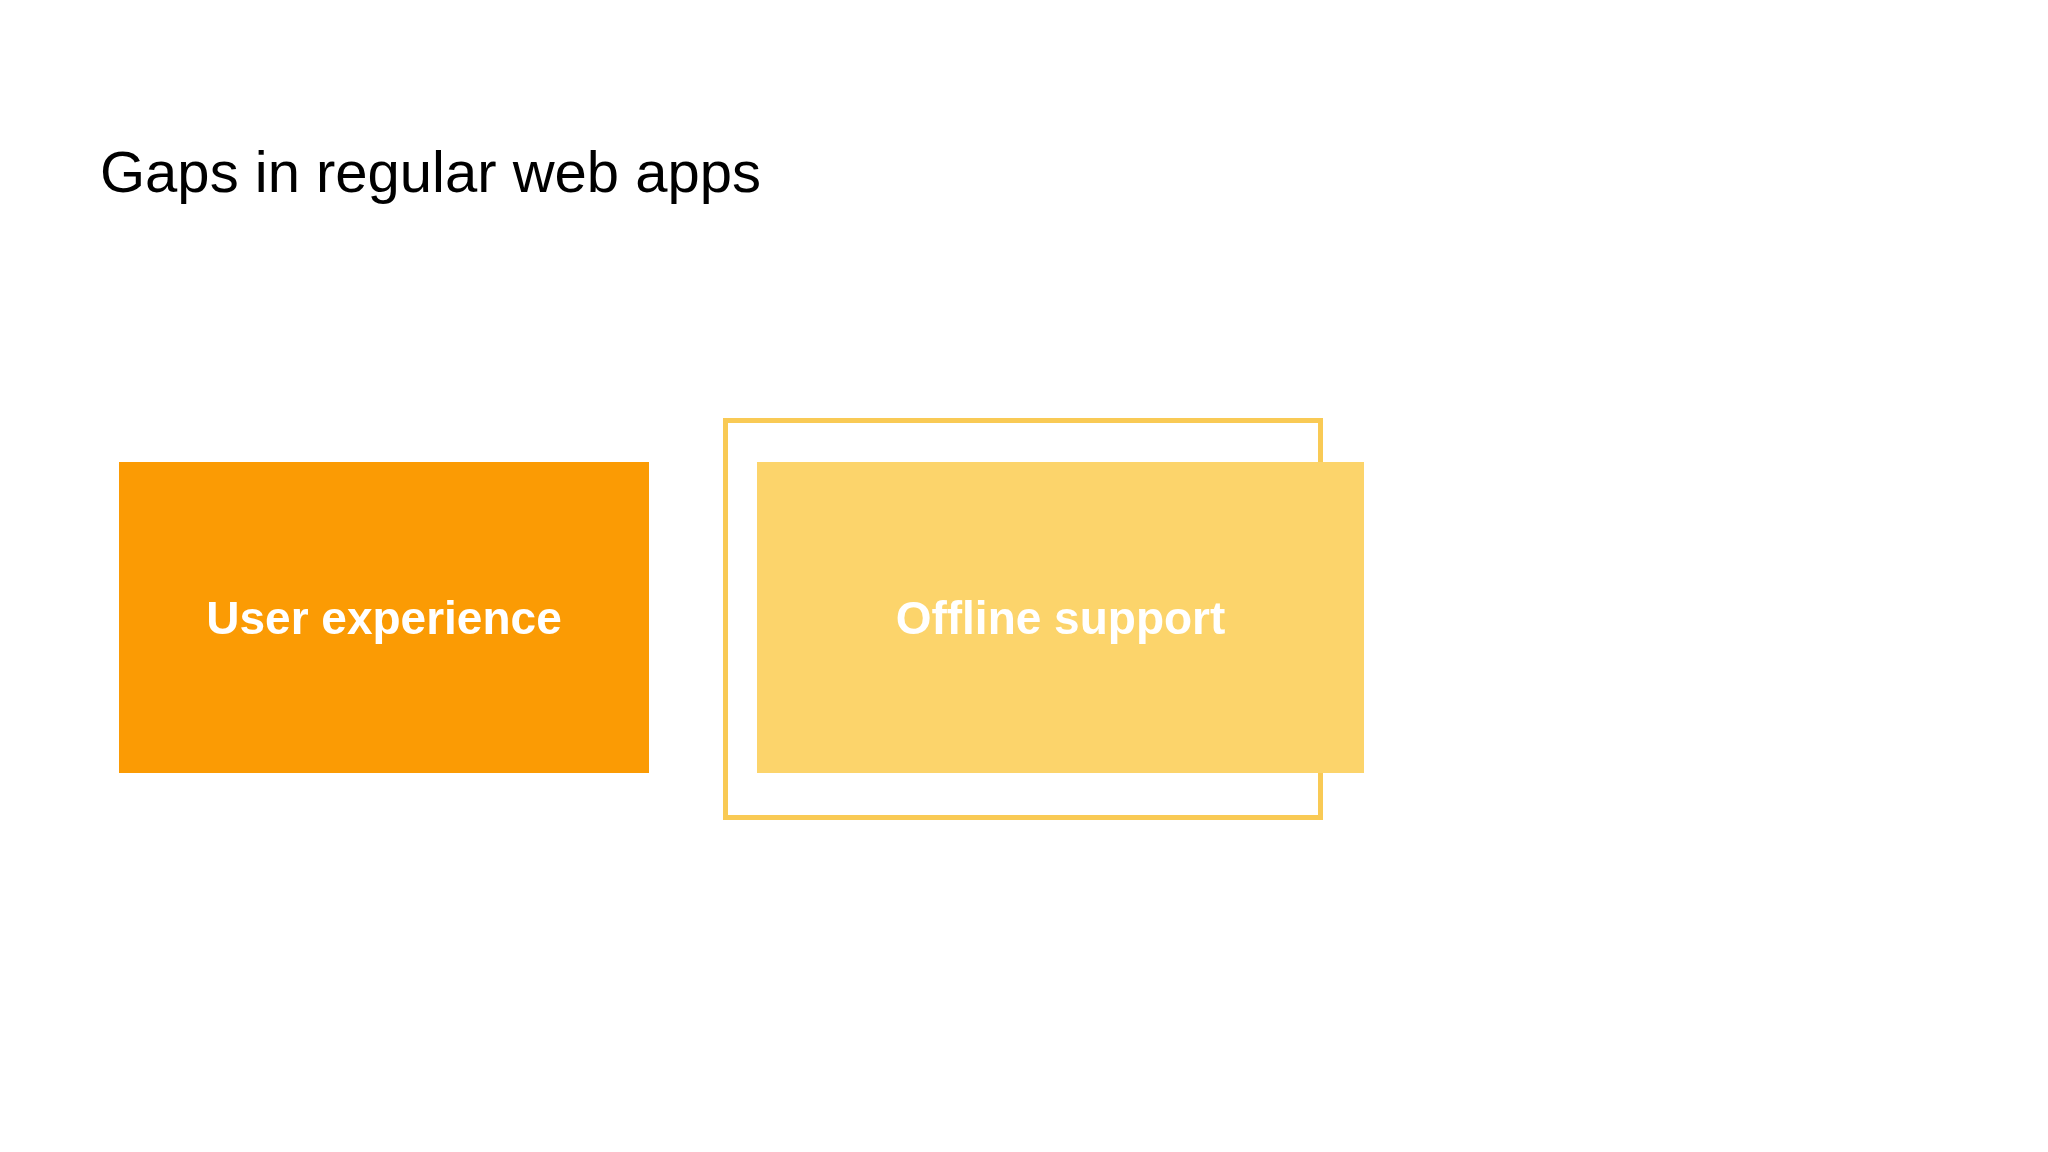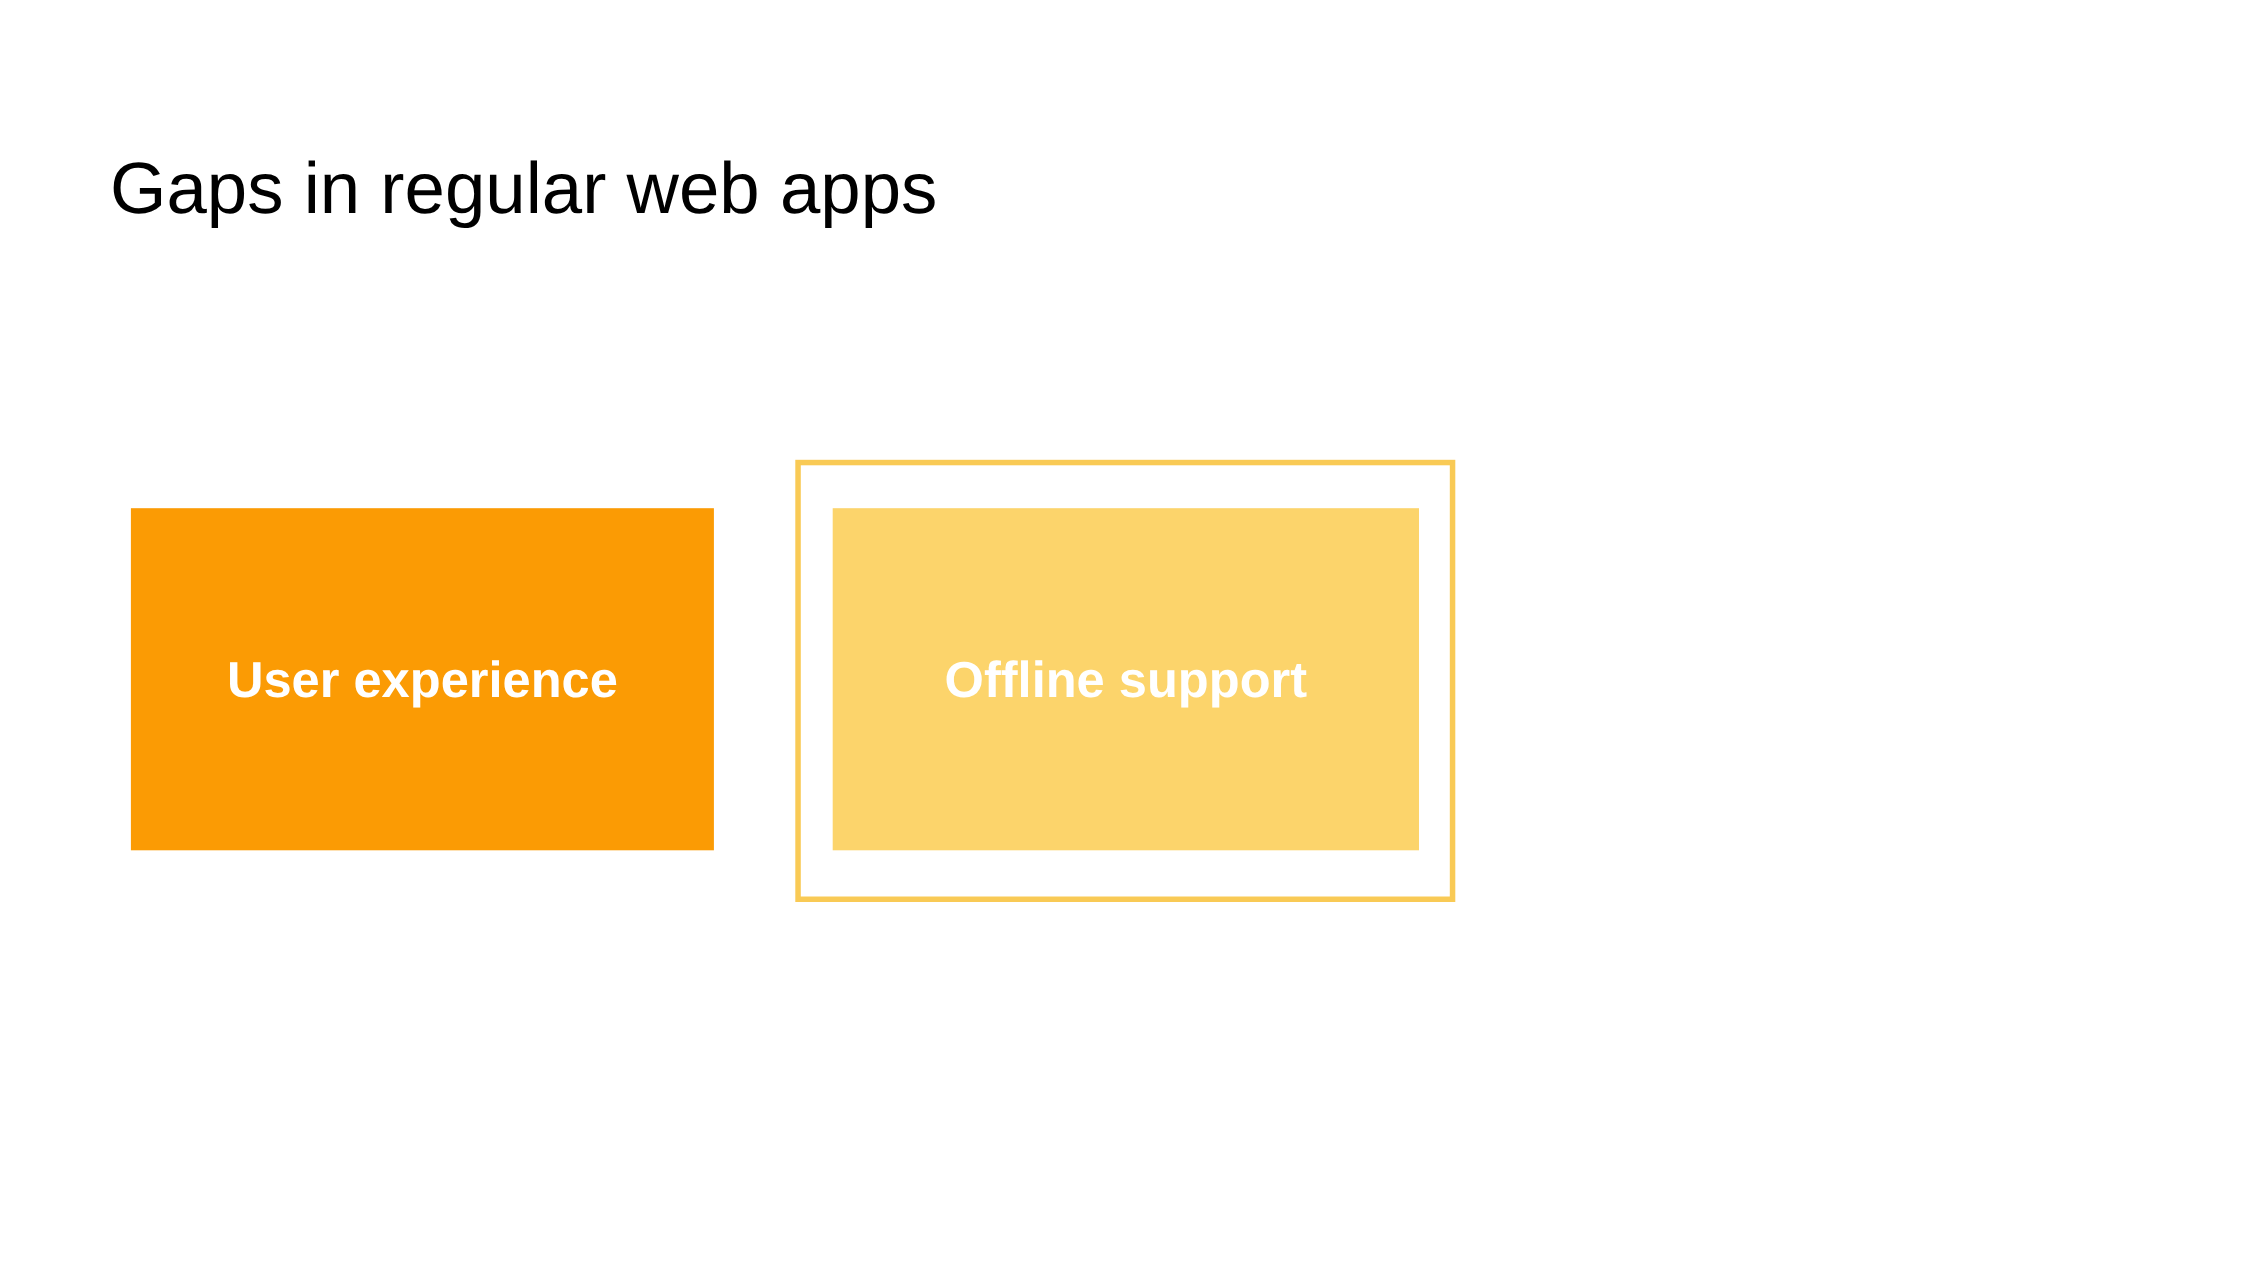--- a/index.html
+++ b/index.html
@@ -13,21 +13,21 @@
     height: 1152px;
     overflow: hidden;
     background: var(--color-background, #ffffff);
     font-family: "Liberation Sans", sans-serif;
   }
   .title {
     position: absolute;
     left: 100px;
     top: 128px;
     margin: 0;
-    font-size: 66px;
+    font-size: 58px;
     font-weight: 400;
     line-height: 87px;
     letter-spacing: 0;
     color: var(--color-title_text, #000000);
     white-space: nowrap;
   }
   .box {
     position: absolute;
     display: flex;
     align-items: center;
@@ -53,21 +53,21 @@
     top: 418px;
     width: 600px;
     height: 402px;
     box-sizing: border-box;
     border: 5px solid var(--color-box2_frame, #f9ca55);
     background: var(--color-box2_frame_inner, #ffffff);
   }
   .box-yellow {
     left: 29px;
     top: 39px;
-    width: 533px;
+    width: 607px;
     height: 311px;
     background: var(--color-box2_fill, #fcd46b);
   }
   .box-magenta {
     left: 1398px;
     top: 463px;
     width: 532px;
     height: 310px;
     background: var(--color-box3, #fc00f1);
   }

